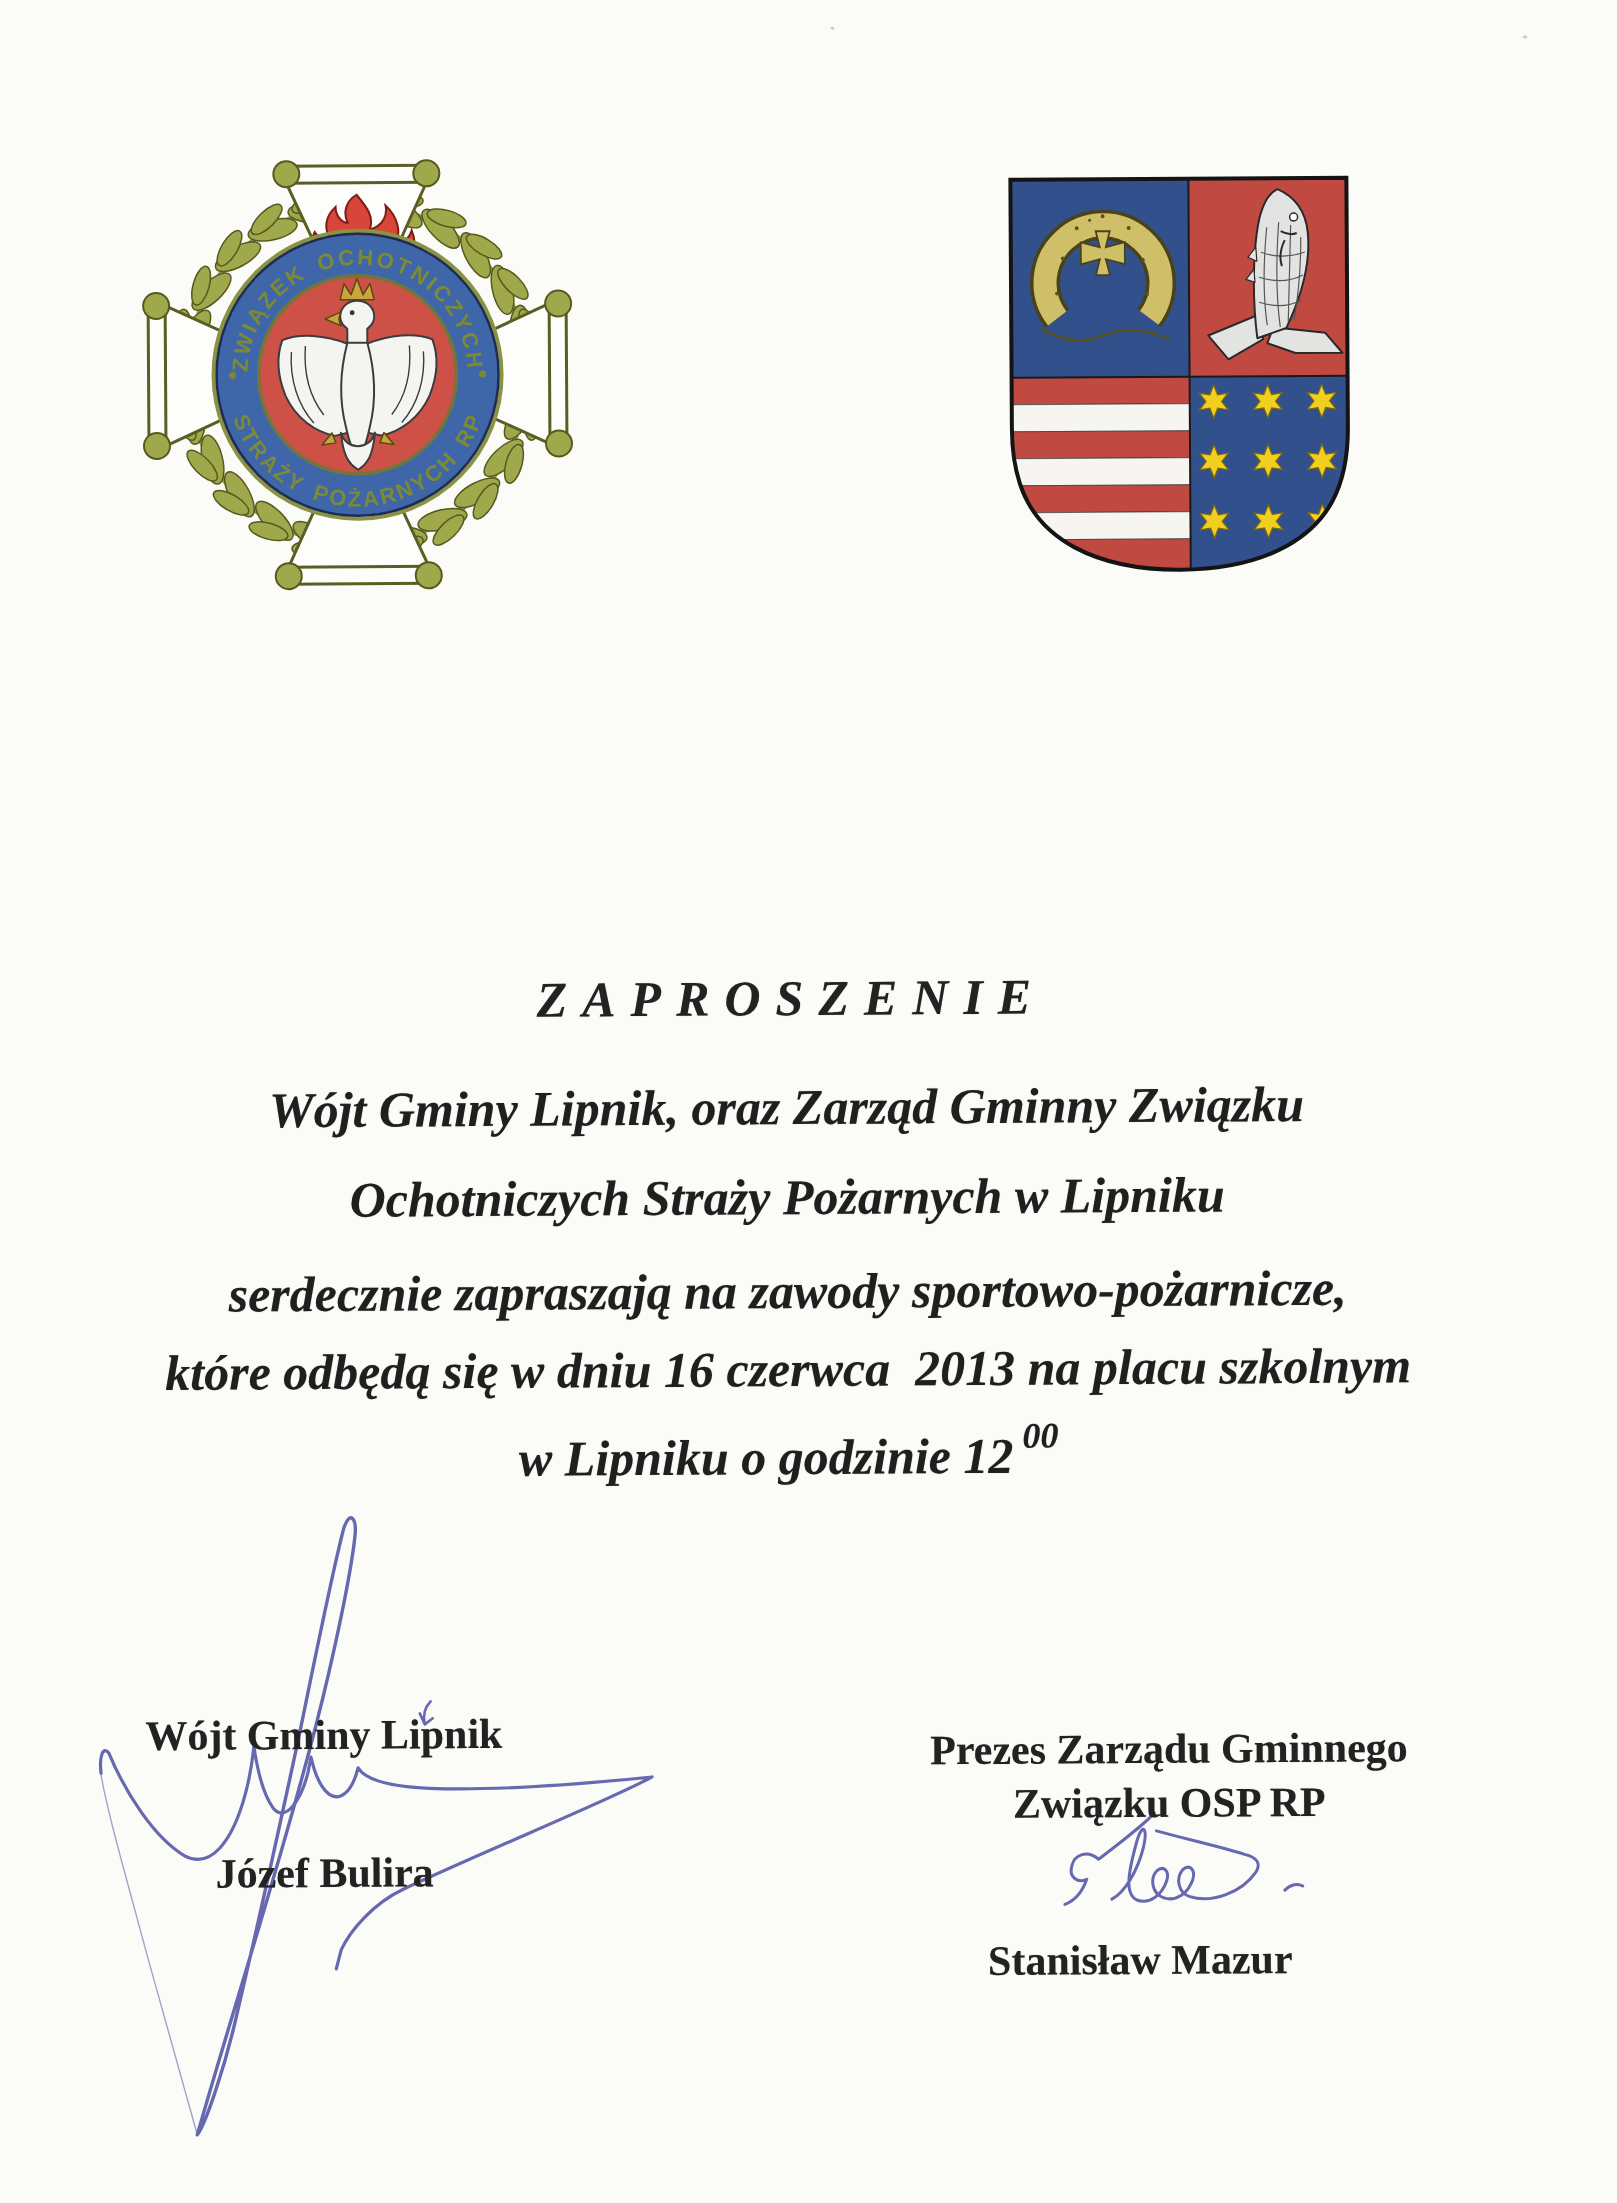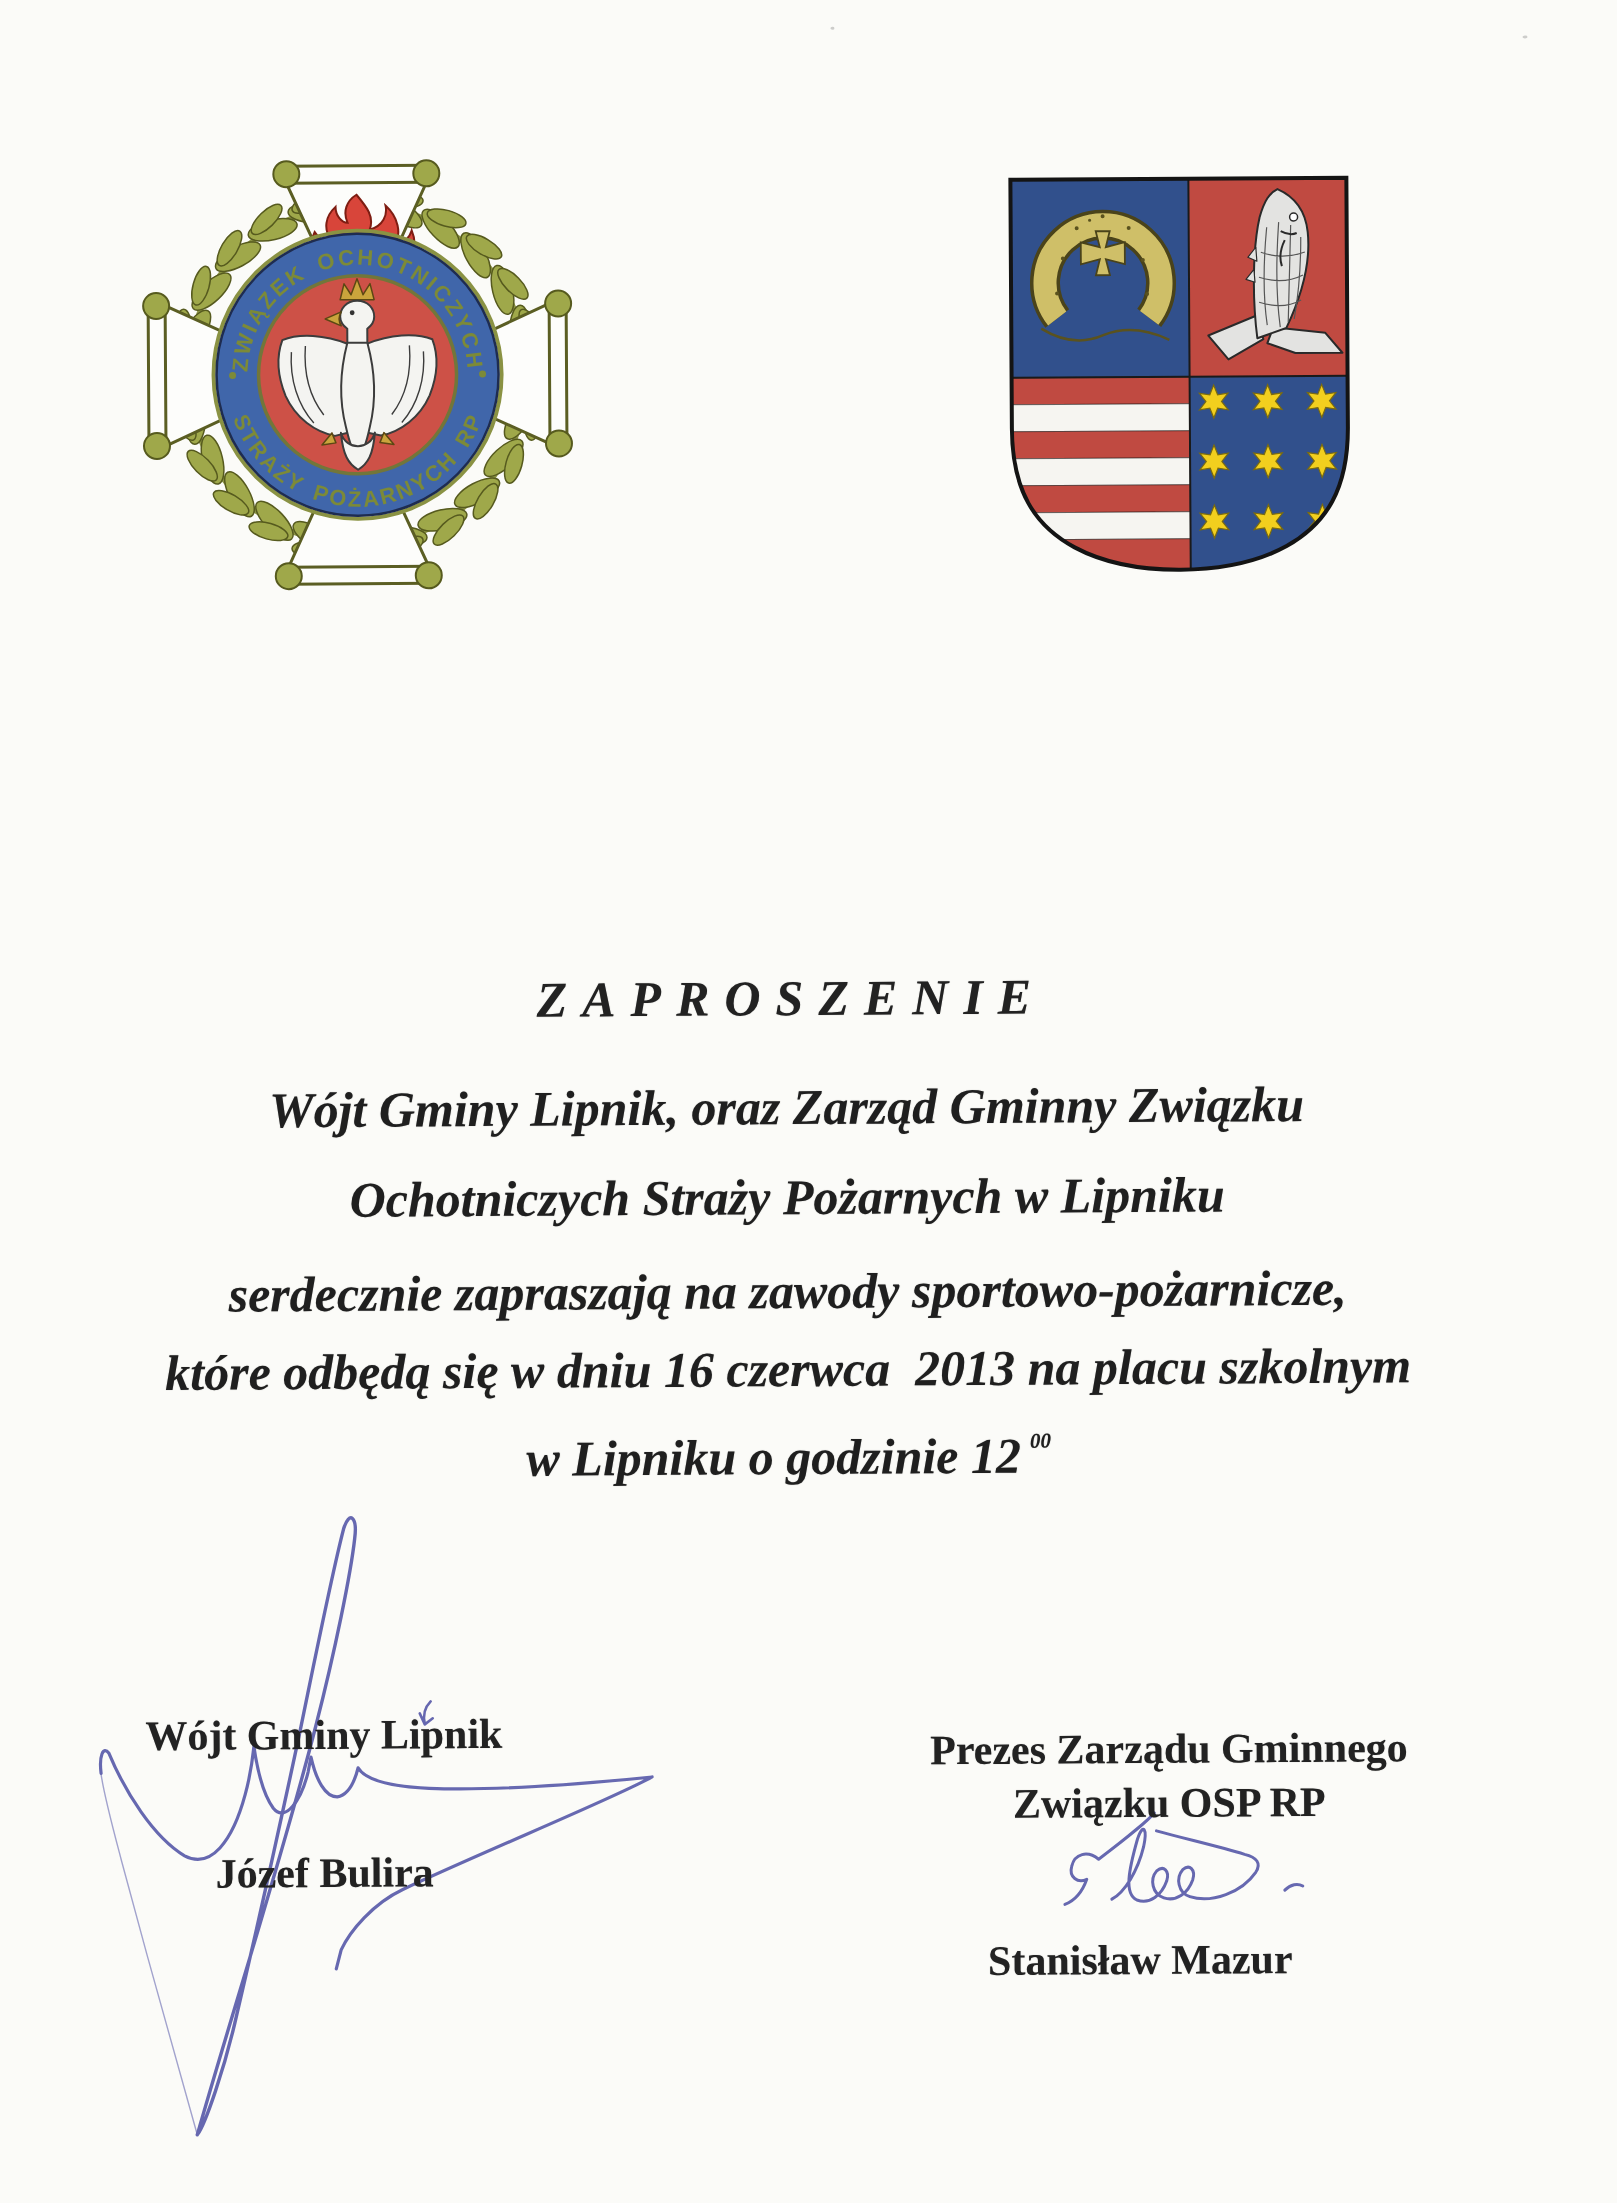--- a/index.html
+++ b/index.html
@@ -16,21 +16,21 @@
     white-space:pre;transform:translateX(-22px);
     color:#1f1f1f;text-shadow:0 0 1px rgba(55,55,55,.45);
   }
   .doc-title{
     position:absolute;left:0;top:973px;width:1617px;text-align:center;
     font-style:italic;font-weight:bold;font-size:50px;line-height:1;
     letter-spacing:.30em;padding-left:.30em;box-sizing:border-box;
     transform:translateX(-24px);color:#222;text-shadow:0 0 1px rgba(55,55,55,.45);
   }
   .l1{top:1082px}.l2{top:1172px}.l3{top:1266px}.l4{top:1344px}.l5{top:1432px}
-  .sup00{font-size:21px;position:relative;top:-25px;margin-left:9px}
+  .sup00{font-size:36px;position:relative;top:-25px;margin-left:9px}
   .sig{
     position:absolute;text-align:center;font-weight:bold;font-size:42px;line-height:1;
     color:#222;text-shadow:0 0 1px rgba(55,55,55,.4);white-space:pre;
   }
   .sigL-title{left:80px;width:480px;top:1711px}
   .sigL-name{left:80px;width:480px;top:1849px}
   .sigR-t1{left:880px;width:570px;top:1730px}
   .sigR-t2{left:880px;width:570px;top:1784px}
   .sigR-name{left:850px;width:570px;top:1941px}
   .speck{position:absolute;border-radius:50%;background:rgba(120,120,120,.35)}

